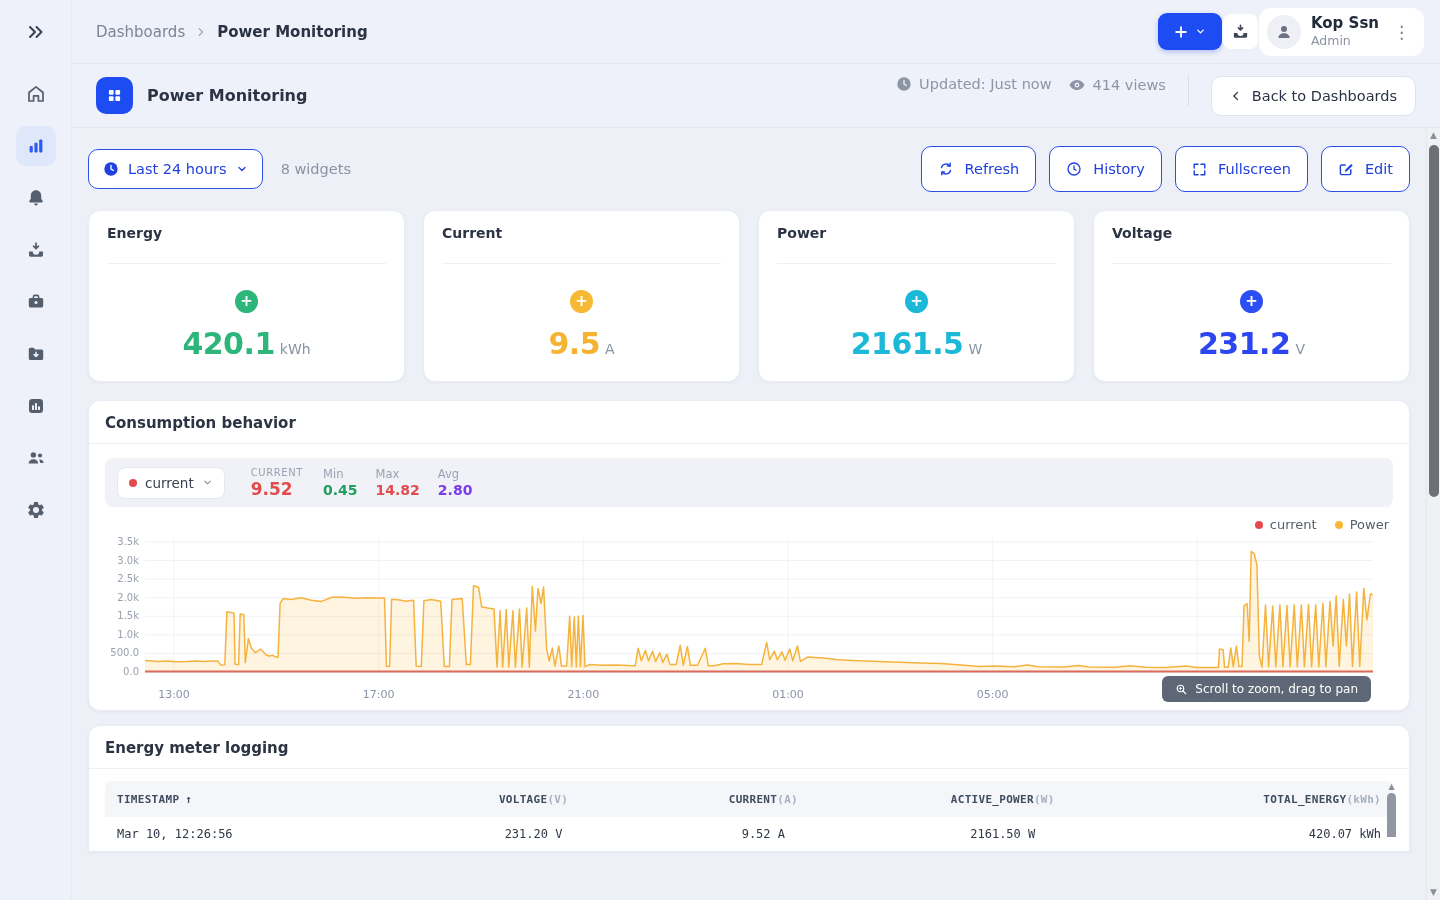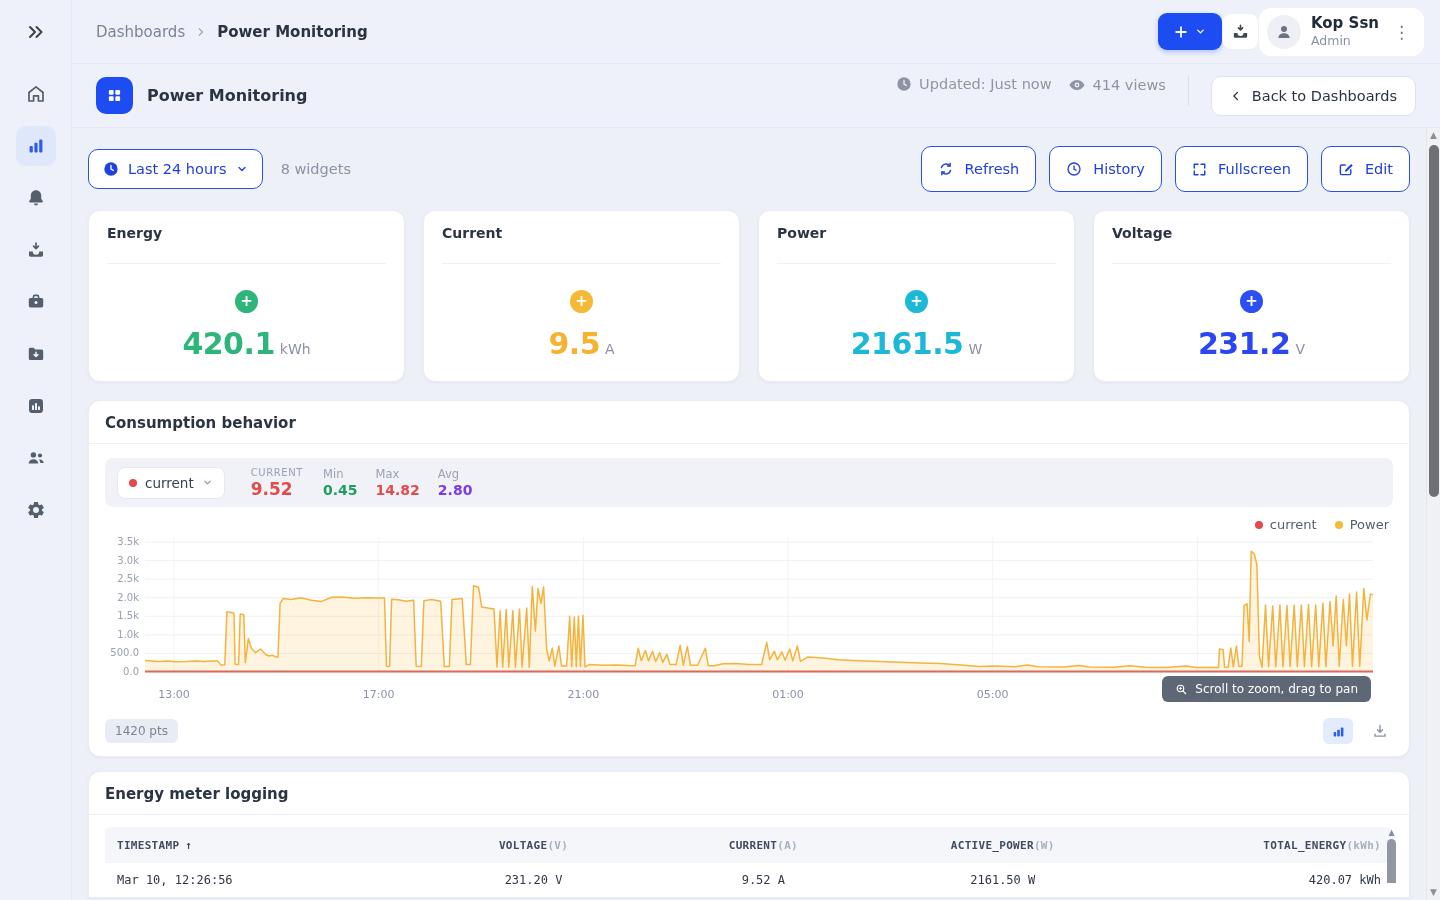--- a/index.html
+++ b/index.html
@@ -441,38 +441,20 @@
           <svg width="13" height="13" viewBox="0 0 20 20">
               <circle cx="8.4" cy="8.4" r="5" fill="none" stroke="#fff" stroke-width="1.8"></circle>
               <path d="M12.2 12.2L16.5 16.5" stroke="#fff" stroke-width="1.8" stroke-linecap="round"></path>
               <path d="M6.4 8.4h4M8.4 6.4v4" stroke="#fff" stroke-width="1.3" stroke-linecap="round"></path>
             </svg>
           <span>Scroll to zoom, drag to pan</span>
         </div>
       </div>
     </div>
 
-    <div class="chart-footer">
-      <span class="pts-badge">1420 pts</span>
-      <div class="footer-icons">
-        <div class="icon-btn-active">
-          <svg width="15" height="15" viewBox="0 0 20 20">
-              <rect x="3.5" y="10.5" width="3.4" height="6" rx="1" fill="#2d5bf0"></rect>
-              <rect x="8.3" y="7.5" width="3.4" height="9" rx="1" fill="#2d5bf0"></rect>
-              <rect x="13.1" y="4.5" width="3.4" height="12" rx="1" fill="#2d5bf0"></rect>
-            </svg>
-        </div>
-        <div class="icon-btn">
-          <svg width="16" height="16" viewBox="0 0 20 20">
-              <path d="M10 3v8.2M6.8 8.4l3.2 3.2 3.2-3.2" fill="none" stroke="#8a93a3" stroke-width="1.7" stroke-linecap="round" stroke-linejoin="round"></path>
-              <path d="M3.8 14v2.4h12.4V14" fill="none" stroke="#8a93a3" stroke-width="1.7" stroke-linecap="round"></path>
-            </svg>
-        </div>
-      </div>
-    </div>
   </div>
 
   <div class="table-card">
     <div class="card-head">Energy meter logging</div>
     <div class="table-area">
       <div class="t-head">
         <div><span>TIMESTAMP</span><span class="sort-arrow">↑</span></div>
         <div class="col-c"><span>VOLTAGE</span><span class="t-unit">(V)</span></div>
         <div class="col-c"><span>CURRENT</span><span class="t-unit">(A)</span></div>
         <div class="col-c"><span>ACTIVE_POWER</span><span class="t-unit">(W)</span></div>

